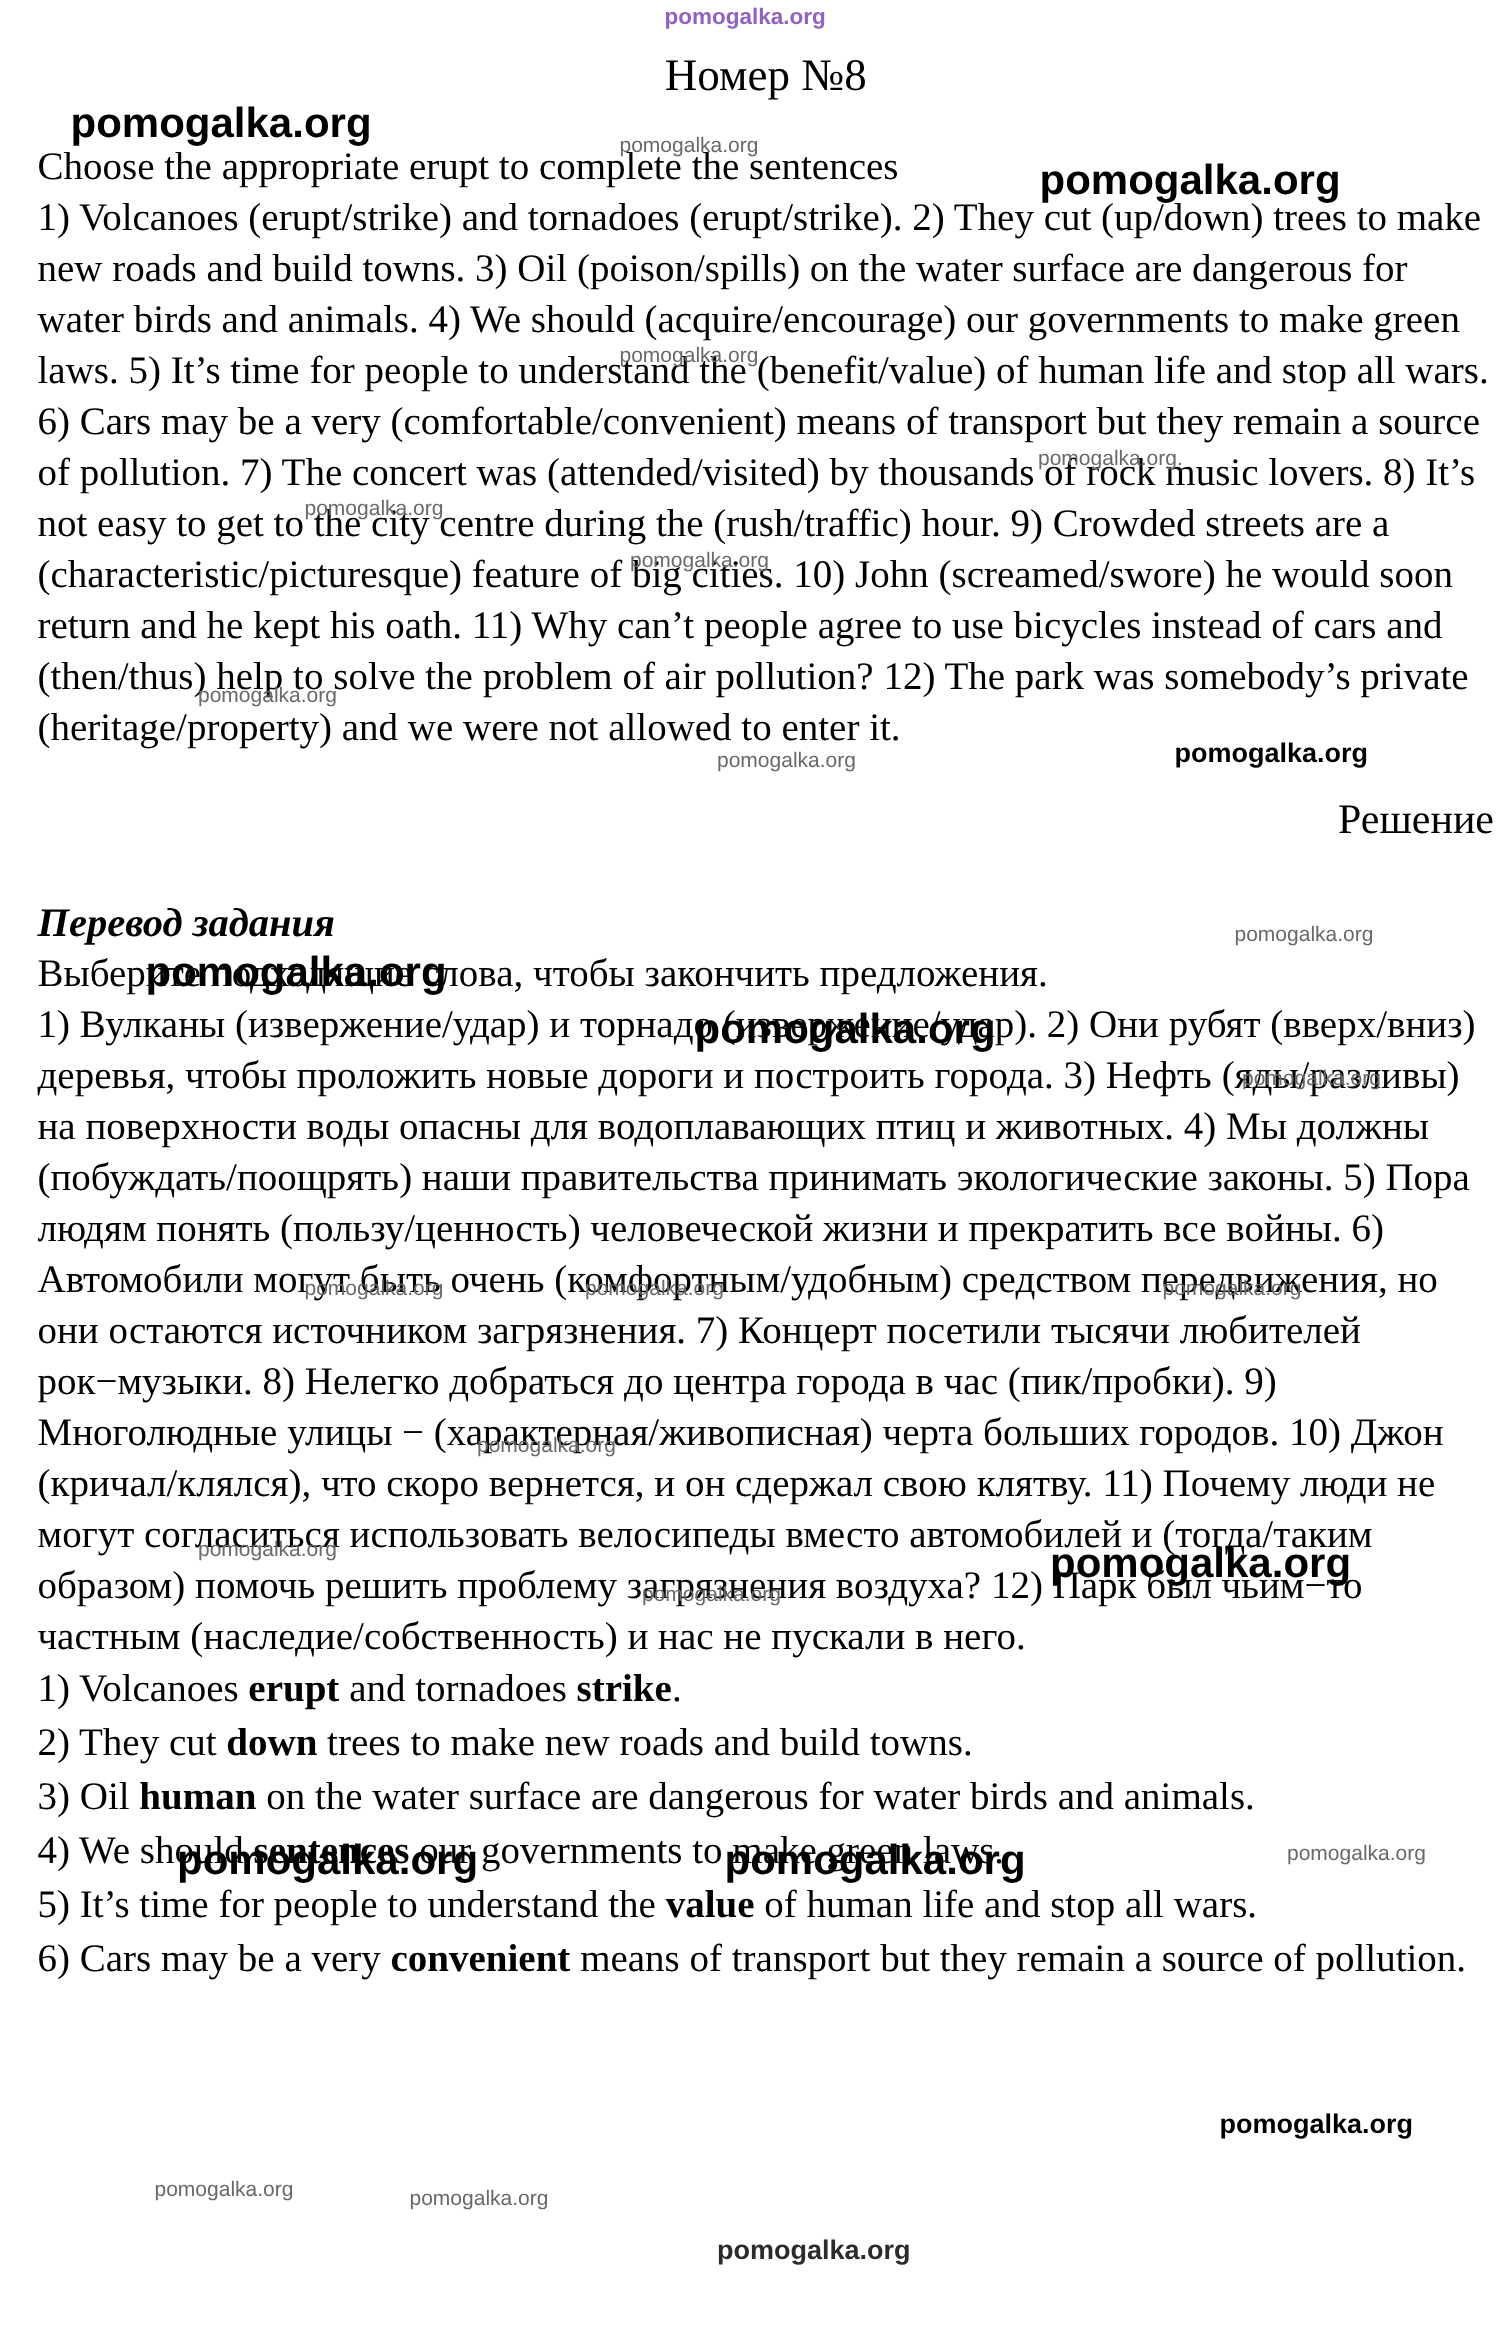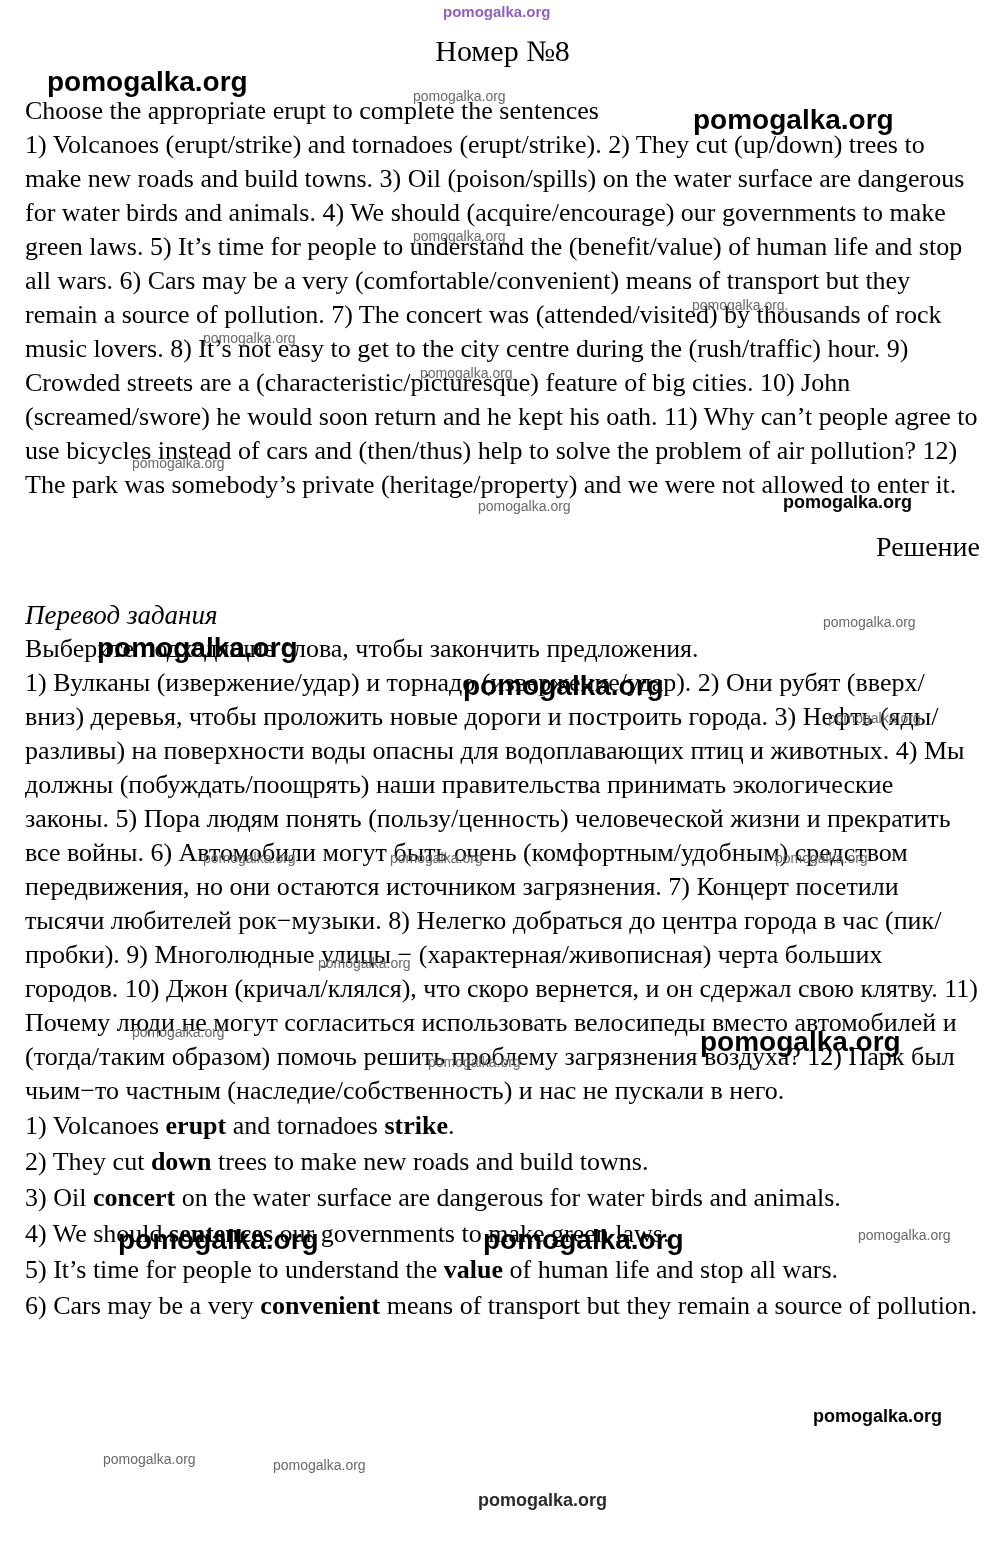--- a/index.html
+++ b/index.html
@@ -8,39 +8,39 @@
     height: 1564px;
     position: relative;
     overflow: hidden;
     background: #ffffff;
     font-family: "Liberation Serif", serif;
     color: #000000;
   }
   .doc {
     position: absolute;
     top: 0; left: 0; right: 0;
-    padding: 34px 20px 0 25px;
+    padding: 34px 4px 0 25px;
     font-size: 26px;
     line-height: 34px;
   }
   .title {
     text-align: center;
     font-size: 30px;
     font-weight: 400;
     margin: 0 0 26px 0;
   }
   .task-intro, .task-body, .translation-intro, .translation-body { margin: 0; }
   .solution-heading {
     text-align: right;
     font-size: 28px;
     font-weight: 400;
     margin: 28px 0 34px 0;
   }
   .translation-label {
-    font-weight: 400;
+    font-weight: 700;
     font-style: italic;
     font-size: 27px;
     margin: 0;
   }
   .answer-label {
     font-weight: 700;
     font-size: 27px;
     margin: 4px 0 0 0;
   }
   .answer-line { margin: 0; line-height: 36px; }
@@ -65,21 +65,21 @@
 <div class="doc">
   <h1 class="title">Номер №8</h1>
   <p class="task-intro">Choose the appropriate erupt to complete the sentences</p>
   <p class="task-body">1) Volcanoes (erupt/strike) and tornadoes (erupt/strike). 2) They cut (up/down) trees to make new roads and build towns. 3) Oil (poison/spills) on the water surface are dangerous for water birds and animals. 4) We should (acquire/encourage) our governments to make green laws. 5) It’s time for people to understand the (benefit/value) of human life and stop all wars. 6) Cars may be a very (comfortable/convenient) means of transport but they remain a source of pollution. 7) The concert was (attended/visited) by thousands of rock music lovers. 8) It’s not easy to get to the city centre during the (rush/traffic) hour. 9) Crowded streets are a (characteristic/picturesque) feature of big cities. 10) John (screamed/swore) he would soon return and he kept his oath. 11) Why can’t people agree to use bicycles instead of cars and (then/thus) help to solve the problem of air pollution? 12) The park was somebody’s private (heritage/property) and we were not allowed to enter it.</p>
   <h2 class="solution-heading">Решение</h2>
   <p class="translation-label">Перевод задания</p>
   <p class="translation-intro">Выберите подходящие слова, чтобы закончить предложения.</p>
   <p class="translation-body">1) Вулканы (извержение/удар) и торнадо (извержение/удар). 2) Они рубят (вверх/вниз) деревья, чтобы проложить новые дороги и построить города. 3) Нефть (яды/разливы) на поверхности воды опасны для водоплавающих птиц и животных. 4) Мы должны (побуждать/поощрять) наши правительства принимать экологические законы. 5) Пора людям понять (пользу/ценность) человеческой жизни и прекратить все войны. 6) Автомобили могут быть очень (комфортным/удобным) средством передвижения, но они остаются источником загрязнения. 7) Концерт посетили тысячи любителей рок−музыки. 8) Нелегко добраться до центра города в час (пик/пробки). 9) Многолюдные улицы − (характерная/живописная) черта больших городов. 10) Джон (кричал/клялся), что скоро вернется, и он сдержал свою клятву. 11) Почему люди не могут согласиться использовать велосипеды вместо автомобилей и (тогда/таким образом) помочь решить проблему загрязнения воздуха? 12) Парк был чьим−то частным (наследие/собственность) и нас не пускали в него.</p>
   <p class="answer-line"><span>1) Volcanoes </span><b>erupt</b><span> and tornadoes </span><b>strike</b><span>.</span></p>
   <p class="answer-line"><span>2) They cut </span><b>down</b><span> trees to make new roads and build towns.</span></p>
-  <p class="answer-line"><span>3) Oil </span><b>concert</b><span> on the water surface are dangerous for water birds and animals.</span></p>
+  <p class="answer-line"><span>3) Oil </span><b>human</b><span> on the water surface are dangerous for water birds and animals.</span></p>
   <p class="answer-line"><span>4) We should </span><b>sentences</b><span> our governments to make green laws.</span></p>
   <p class="answer-line"><span>5) It’s time for people to understand the </span><b>value</b><span> of human life and stop all wars.</span></p>
   <p class="answer-line"><span>6) Cars may be a very </span><b>convenient</b><span> means of transport but they remain a source of pollution.</span></p>
 </div>
 
 <div>
   <span class="wm wm-purple" style="top:3px;  left:443px;">pomogalka.org</span>
   <span class="wm wm-lg" style="top:66px; left:47px;">pomogalka.org</span>
   <span class="wm wm-xs" style="top:88px; left:413px;">pomogalka.org</span>
   <span class="wm wm-lg" style="top:104px;left:693px;">pomogalka.org</span>

